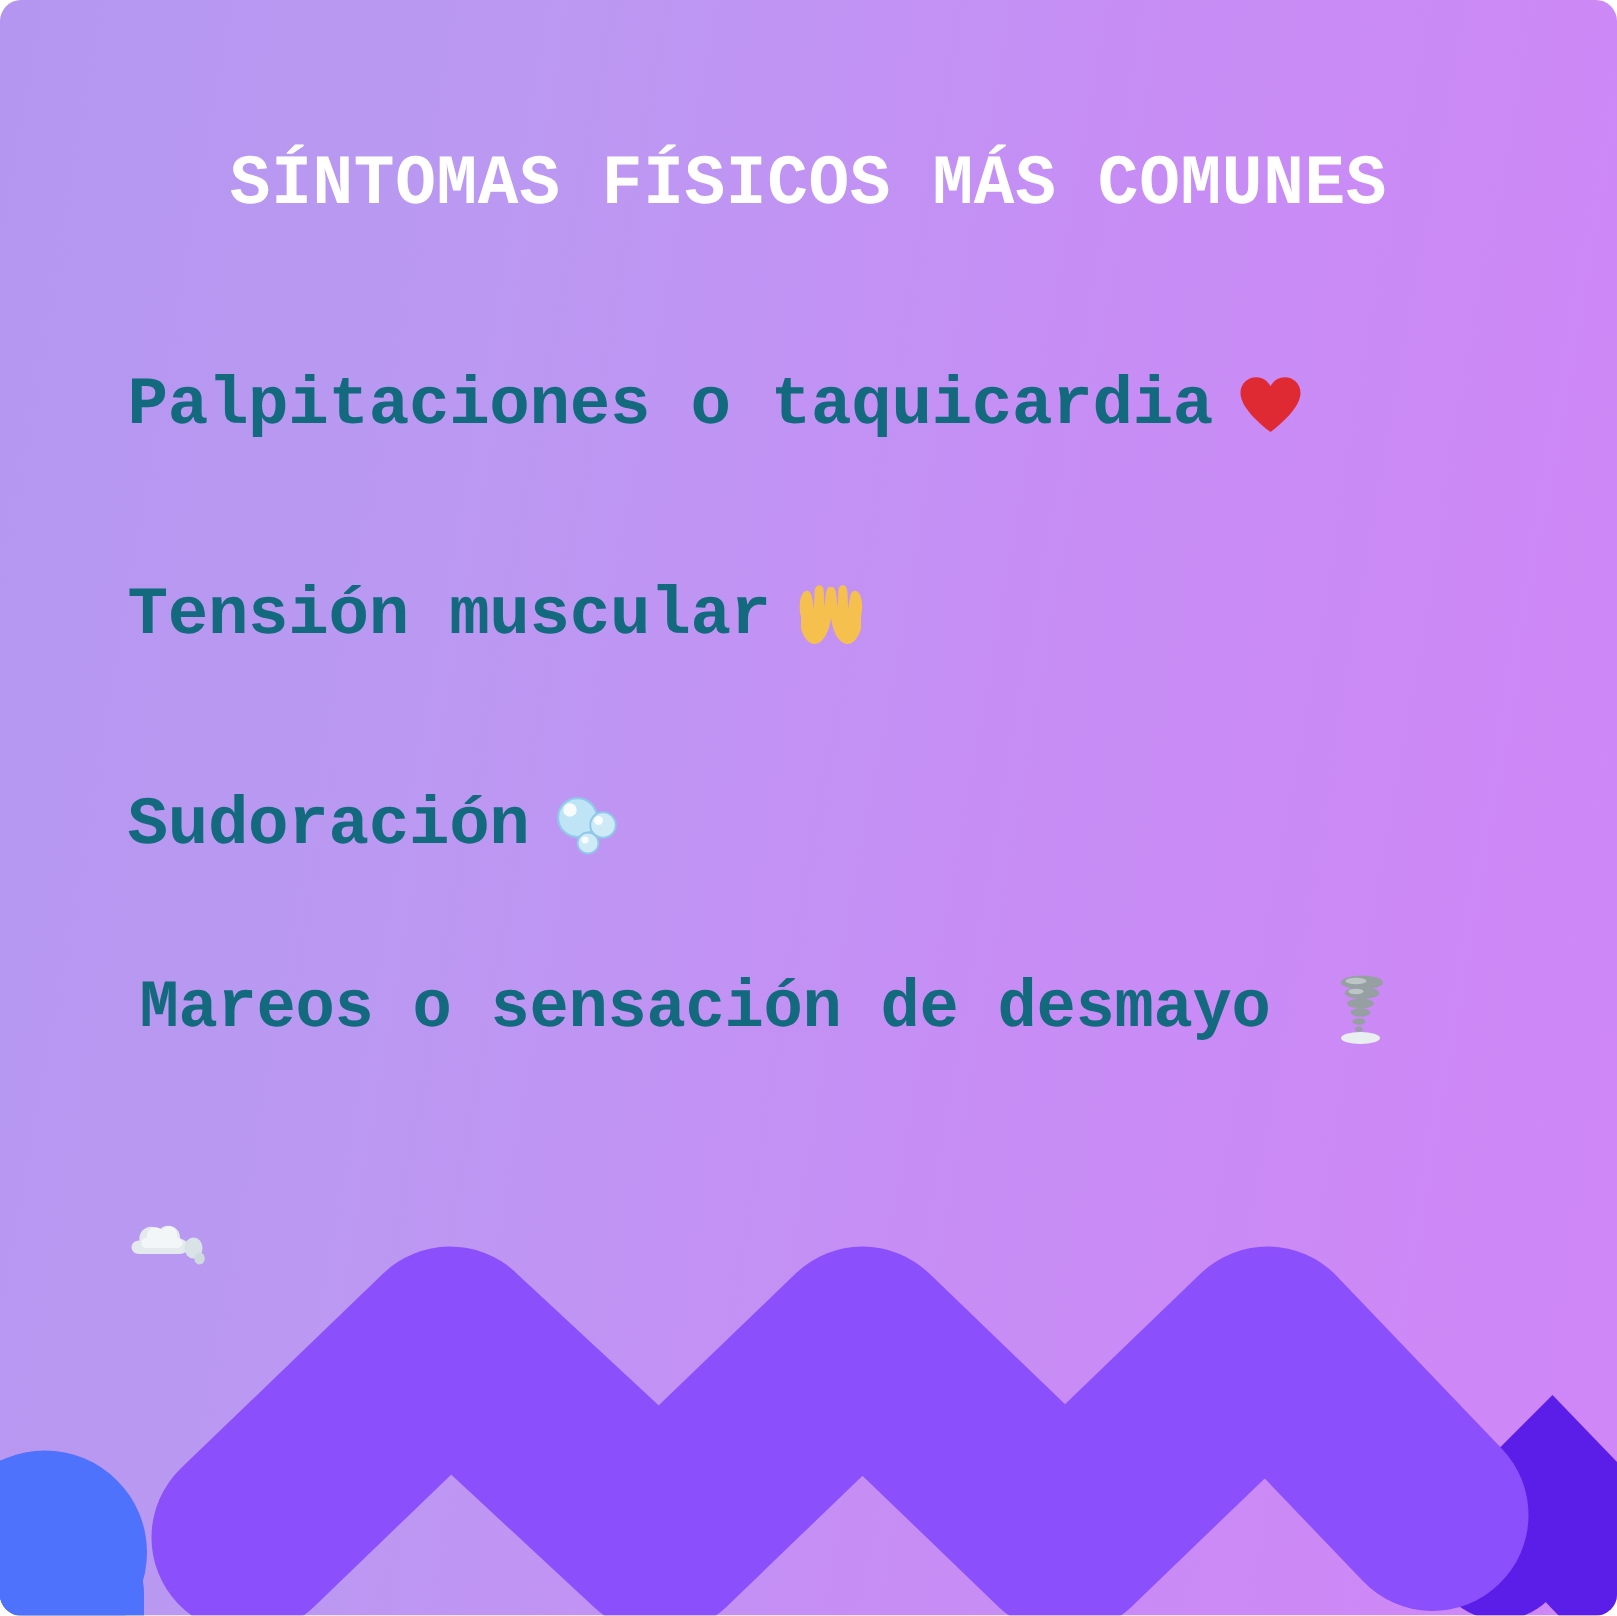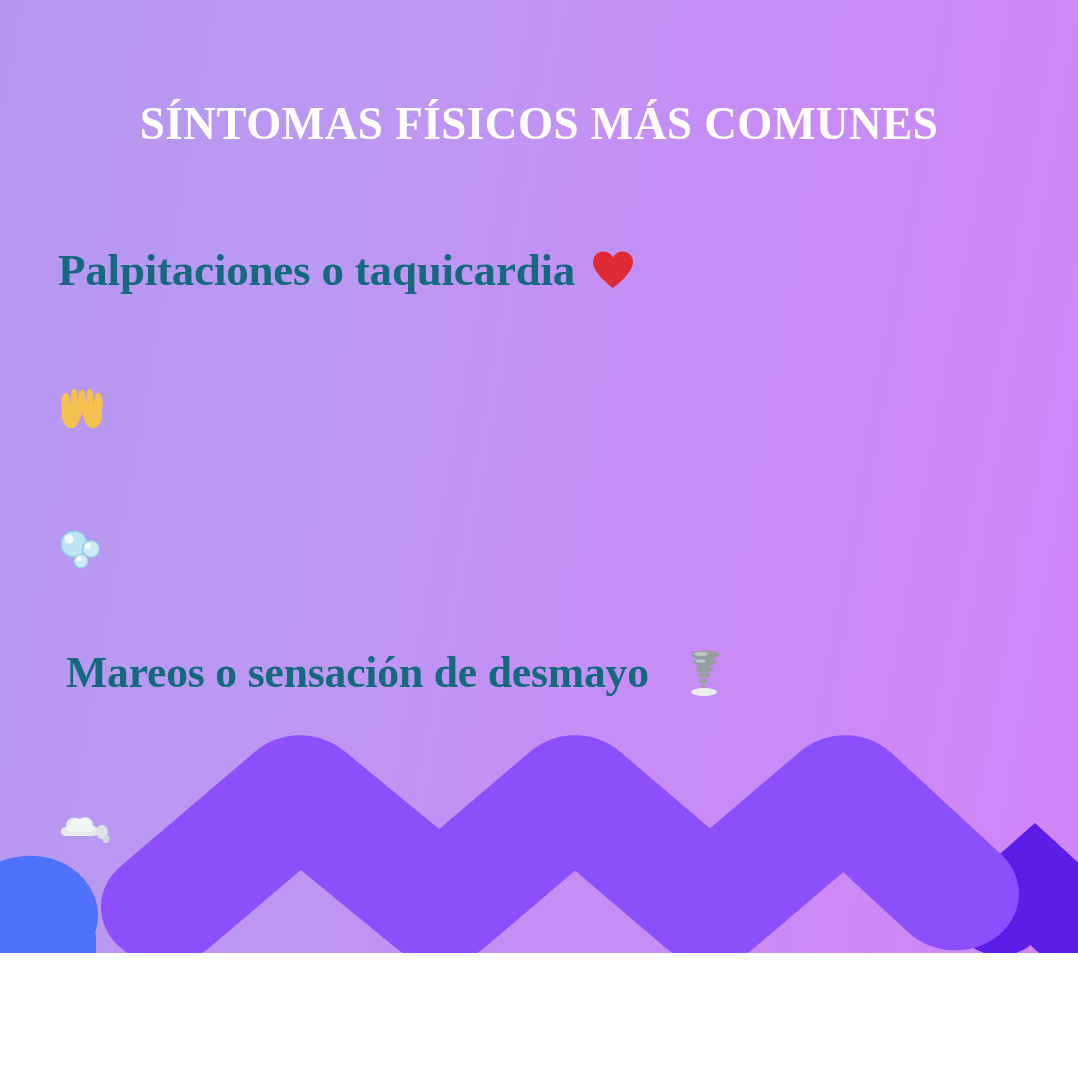--- a/index.html
+++ b/index.html
@@ -5,25 +5,26 @@
 <style>
   html, body {
     margin: 0;
     padding: 0;
     background: #ffffff;
   }
 
   #poster {
     position: relative;
     width: 1078px;
-    height: 953px;
+    height: 1077px;
     overflow: hidden;
-    font-family: Liberation Serif, serif;
+    font-family: Liberation Mono, monospace;
     
     background: linear-gradient(100deg, #b496f0 0%, #bb99f2 28%, #c78df5 62%, #d086f7 100%);
+    border-radius: 14px;
   }
 
   
   .decor-layer {
     position: absolute;
     inset: 0;
     width: 100%;
     height: 100%;
     pointer-events: none;
   }
@@ -59,20 +60,21 @@
 
   .item {
     position: absolute;
     display: flex;
     align-items: center;
     gap: 16px;
     color: #136a7f;
     font-weight: 700;
     white-space: nowrap;
     line-height: 1;
+    margin-left: 27px;
   }
 
   .item-label {
     font-size: 45px;
     font-weight: 700;
     color: #136a7f;
     letter-spacing: -0.2px;
   }
 
   .item .emoji {
@@ -124,31 +126,33 @@
     <li class="item item-0">
       <span class="item-label">Palpitaciones o taquicardia</span>
       <span class="emoji">
         <svg width="44" height="44" viewBox="0 0 44 44" aria-hidden="true">
           <path d="M22 39 C 6 27 2 18 2 13 C 2 6.5 7 2.5 12.5 2.5 C 17 2.5 20 5 22 8.5 C 24 5 27 2.5 31.5 2.5 C 37 2.5 42 6.5 42 13 C 42 18 38 27 22 39 Z" fill="#e02a33"></path>
         </svg>
       </span>
     </li>
 
     <li class="item item-1">
+      <span class="item-label">Tensión muscular</span>
       <span class="emoji">
         <svg width="48" height="44" viewBox="0 0 48 44" aria-hidden="true">
           <g fill="#f5c04e">
             <path d="M4 22 C 2 14 4 6 7 5 C 9.5 4.2 10.8 6 11.5 10 L 12.6 17 L 13 6 C 13.2 2.4 14.6 1 16.4 1.1 C 18.2 1.2 19.2 2.8 19.2 6 L 19.4 16 L 20.6 6.6 C 21 3.2 22.4 2 24 2.4 C 25.4 2.8 26 4.4 25.6 7.6 L 24.4 18 C 24 26 22.4 33.6 18 38 C 13 43 6.6 39.6 4 30 Z"></path>
             <path d="M44 22 C 46 14 44 6 41 5 C 38.5 4.2 37.2 6 36.5 10 L 35.4 17 L 35 6 C 34.8 2.4 33.4 1 31.6 1.1 C 29.8 1.2 28.8 2.8 28.8 6 L 28.6 16 L 27.4 6.6 C 27 3.2 25.6 2 24 2.4 C 22.6 2.8 22 4.4 22.4 7.6 L 23.6 18 C 24 26 25.6 33.6 30 38 C 35 43 41.4 39.6 44 30 Z"></path>
           </g>
         </svg>
       </span>
     </li>
 
     <li class="item item-2">
+      <span class="item-label">Sudoración</span>
       <span class="emoji">
         <svg width="48" height="44" viewBox="0 0 48 44" aria-hidden="true">
           <circle cx="16" cy="16" r="13" fill="#bfe4f5" stroke="#8fc8e8" stroke-width="1.5"></circle>
           <circle cx="11" cy="11" r="4.5" fill="#ffffff" opacity="0.85"></circle>
           <circle cx="33" cy="21" r="8.5" fill="#cfeaf7" stroke="#8fc8e8" stroke-width="1.3"></circle>
           <circle cx="30" cy="18" r="3" fill="#ffffff" opacity="0.85"></circle>
           <circle cx="23" cy="33" r="7" fill="#cfeaf7" stroke="#8fc8e8" stroke-width="1.2"></circle>
           <circle cx="21" cy="31" r="2.4" fill="#ffffff" opacity="0.85"></circle>
         </svg>
       </span>

